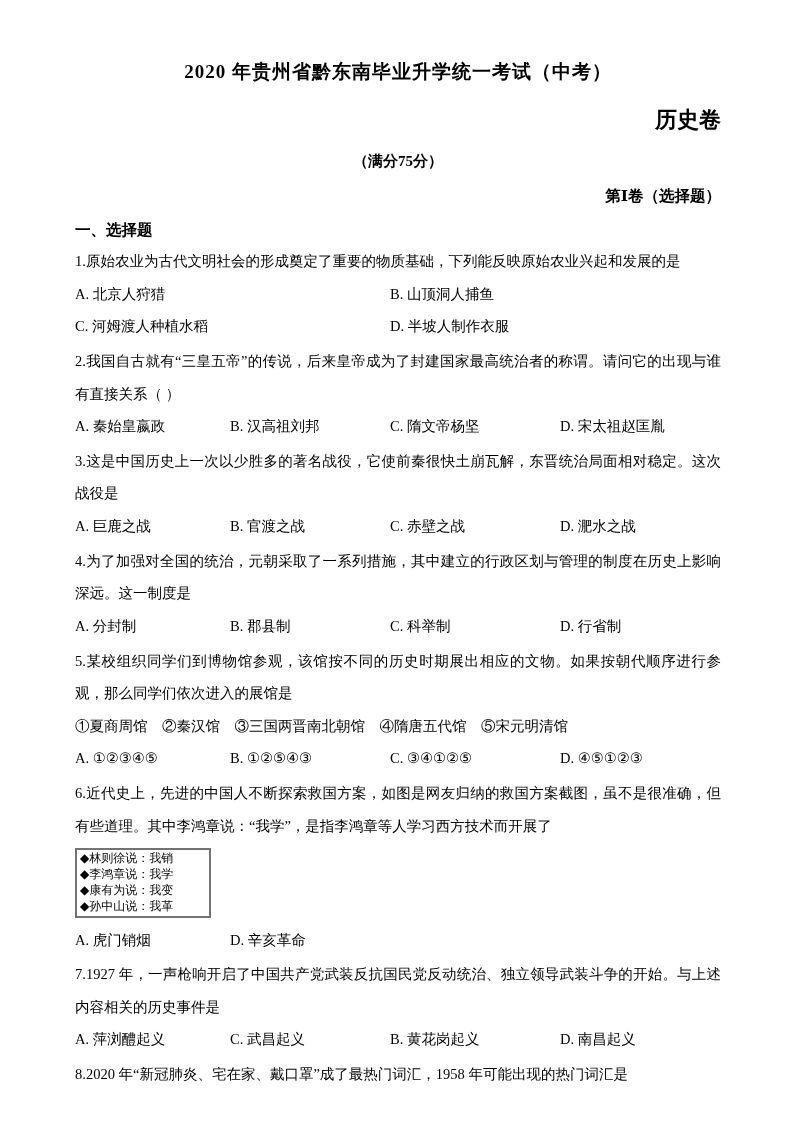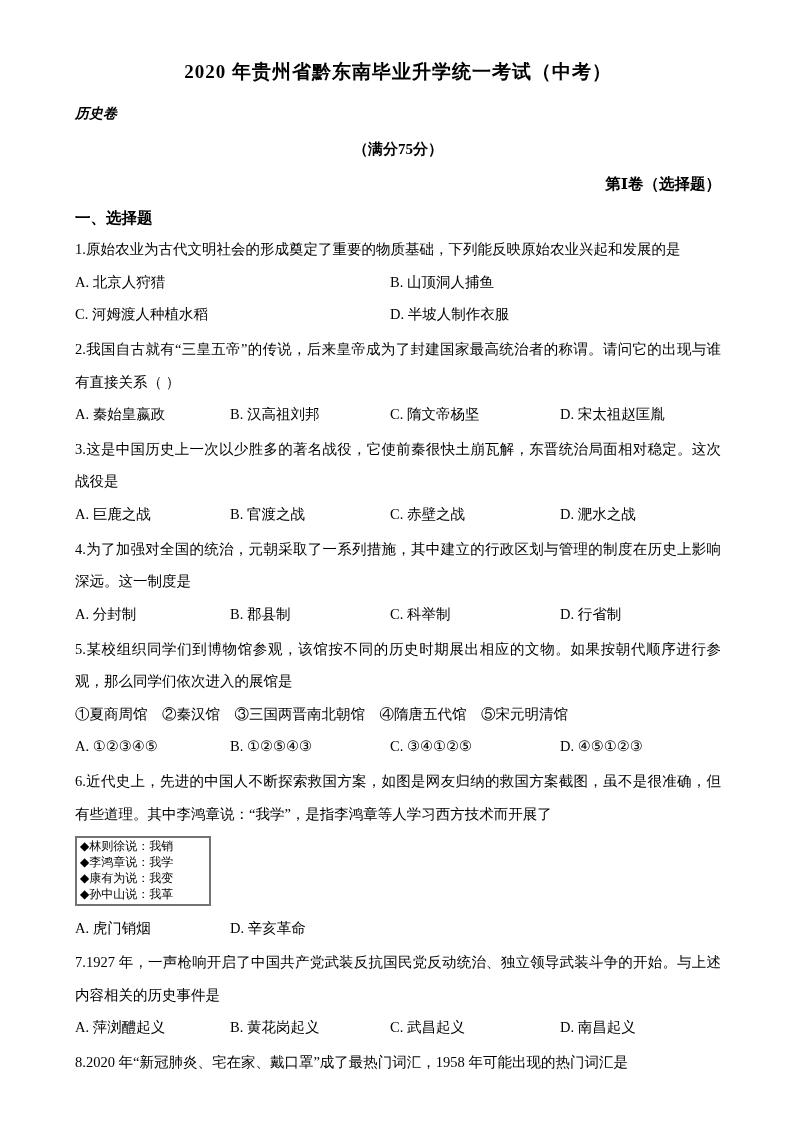--- a/index.html
+++ b/index.html
@@ -17,25 +17,24 @@
     overflow: hidden;
   }
   .title {
     text-align: center;
     font-size: 19px;
     font-weight: bold;
     margin: 6px 0 20px 0;
     letter-spacing: 1px;
   }
   .subject {
-    text-align: left;
-    font-size: 14px;
+    text-align: right;
+    font-size: 22px;
     font-weight: bold;
     margin: 0 0 17px 0;
-    font-style: italic;
   }
   .score-note {
     text-align: center;
     font-size: 15px;
     font-weight: bold;
     margin: 0 0 15px 0;
   }
   .volume {
     text-align: right;
     font-size: 15.5px;
@@ -149,22 +148,22 @@
     <div class="opts cols4">
       <span class="opt">A. 虎门销烟</span>
       <span class="opt">D. 辛亥革命</span>
     </div>
   </div>
 
   <div class="question">
     <p class="stem">7.1927 年，一声枪响开启了中国共产党武装反抗国民党反动统治、独立领导武装斗争的开始。与上述内容相关的历史事件是</p>
     <div class="opts cols4">
       <span class="opt">A. 萍浏醴起义</span>
+      <span class="opt">C. 武昌起义</span>
       <span class="opt">B. 黄花岗起义</span>
-      <span class="opt">C. 武昌起义</span>
       <span class="opt">D. 南昌起义</span>
     </div>
   </div>
 
   <div class="question">
     <p class="stem">8.2020 年“新冠肺炎、宅在家、戴口罩”成了最热门词汇，1958 年可能出现的热门词汇是</p>
   </div>
 
 </div>
 

